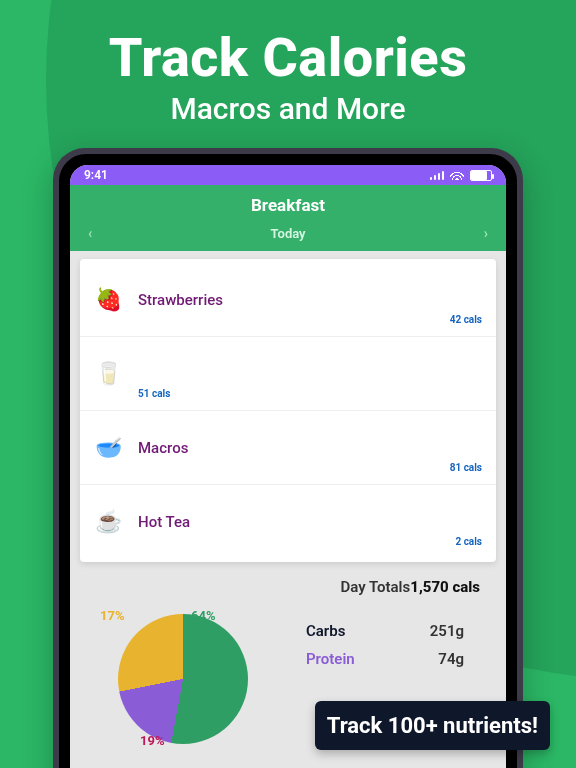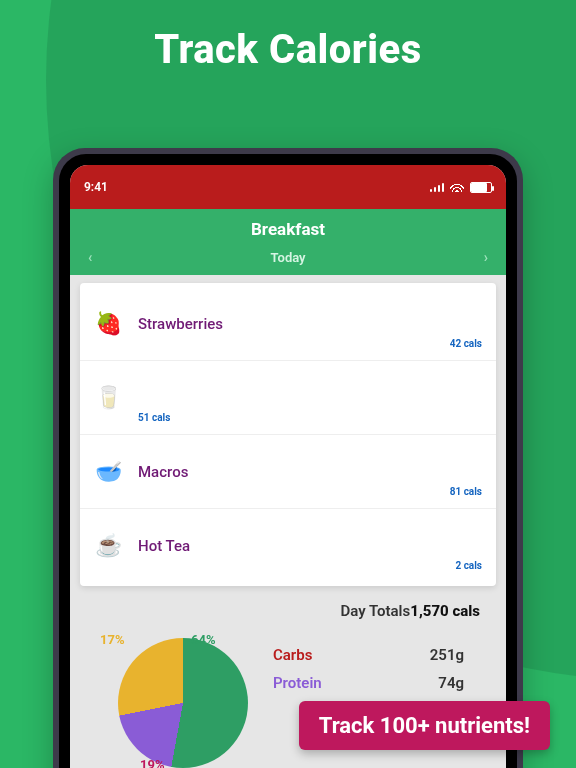--- a/index.html
+++ b/index.html
@@ -24,21 +24,21 @@
     top: -520px; right: -670px;
     opacity: 0.45;
   }
   .headline {
     position: relative;
     text-align: center;
     color: #fff;
     padding-top: 26px;
   }
   .headline h1 {
-    font-size: 40px;
+    font-size: 54px;
     font-weight: 800;
     letter-spacing: 0.5px;
   }
   .headline h2 {
     font-size: 30px;
     font-weight: 500;
     margin-top: 2px;
   }
 
   
@@ -65,23 +65,23 @@
     border-radius: 18px;
     width: 100%; height: 100%;
     position: relative;
     overflow: hidden;
     display: flex;
     flex-direction: column;
   }
 
   
   .statusbar {
-    background: #b91c1c;
+    background: #8b5cf6;
     color: #fff;
-    height: 44px;
+    height: 20px;
     display: flex;
     align-items: center;
     justify-content: space-between;
     padding: 0 14px;
     font-size: 12px;
     font-weight: 600;
   }
   .sb-right { display: flex; align-items: center; gap: 6px; }
   .sb-signal { display:flex; align-items:flex-end; gap:1.5px; height:10px;}
   .sb-signal span { width:2.5px; background:#fff; border-radius:1px; }
@@ -167,21 +167,21 @@
   .totals-row {
     display:flex; justify-content:flex-end; align-items:center;
     font-size:15px; color:#333; font-weight:600;
     margin-bottom: 10px;
   }
   .totals-row .tcals { color:#111; font-weight:800; }
 
   .macros {
     display:flex;
     align-items:flex-start;
-    gap: 2px;
+    gap: 35px;
     padding-top: 8px;
   }
   .pie-wrap {
     position:relative;
     width: 175px;
   }
   .pie {
     width:130px;height:130px;border-radius:50%;
     margin-left: 22px;
   }
@@ -197,47 +197,48 @@
   .legend {
     flex:1;
     padding-top: 8px;
   }
   .legend .lrow {
     display:flex; justify-content:space-between;
     font-size:15px; font-weight:600;
     margin-bottom: 10px;
     padding-right: 16px;
   }
-  .l-carbs { color:#b91c1c; }
+  .l-carbs { color:#0f172a; }
   .l-prot  { color:#8a5cd6; }
   .l-fat   { color:#e8b32e; }
   .lval { color:#333; }
 
   
   .callout {
     position:absolute;
     right: 26px;
     bottom: 18px;
-    background:#be185d;
+    background:#0f172a;
     color:#fff;
     font-weight:700;
     font-size:22px;
-    padding: 12px 20px;
+    padding: 12px 12px;
     border-radius: 6px;
     box-shadow: 0 4px 10px rgba(0,0,0,0.25);
   }
 </style>
 </head>
 <body>
 
 <div class="stage">
   <div class="bg-arc"></div>
 
   <div class="headline">
     <h1>Track Calories</h1>
+    <h2>Macros and More</h2>
   </div>
 
   <div class="tablet">
     <div class="tablet-inner">
       <div class="screen">
 
         <div class="statusbar">
           <span>9:41</span>
           <div class="sb-right">
             <div class="sb-signal">

